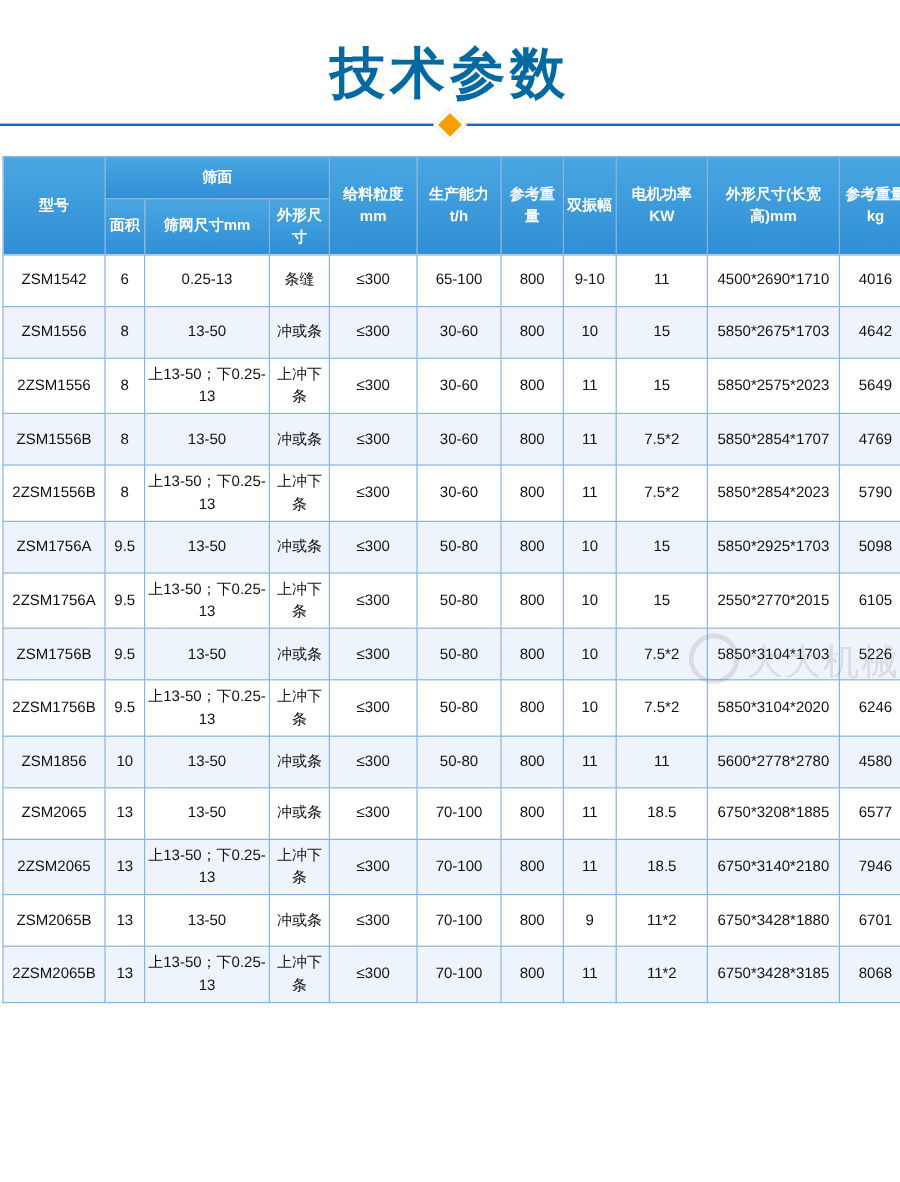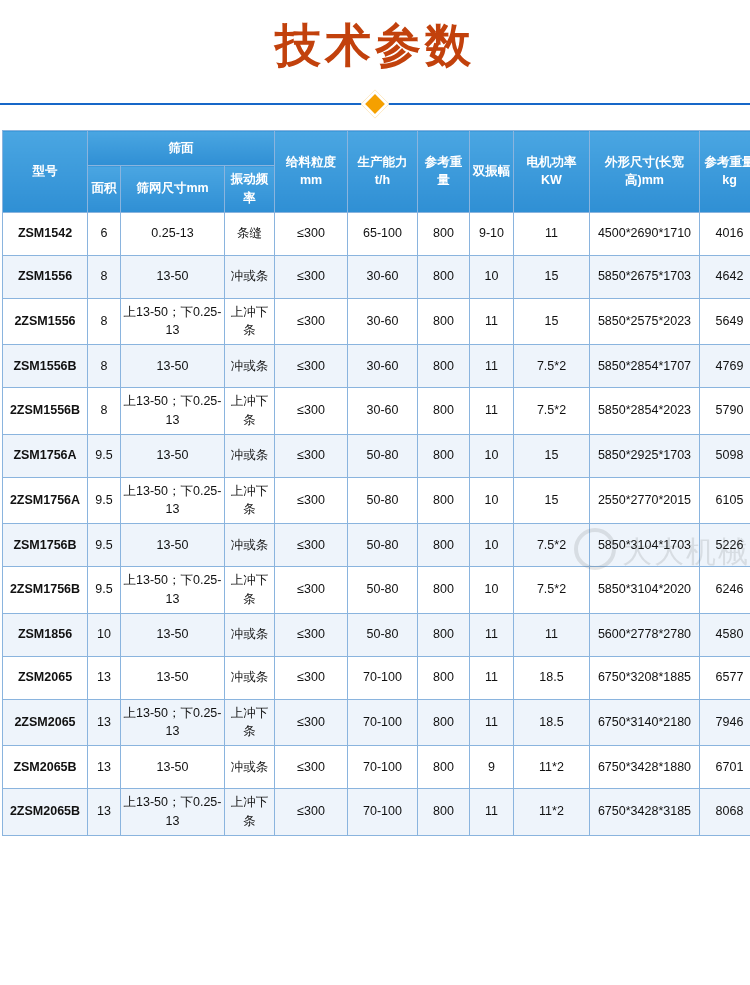--- a/index.html
+++ b/index.html
@@ -26,22 +26,22 @@
   .title-block {
     position: relative;
     height: 130px;
     text-align: center;
   }
   .title-text {
     font-family: "DejaVu Sans", "Liberation Sans", sans-serif;
     font-weight: bold;
     font-size: 46px;
     letter-spacing: 4px;
-    color: #c2410c;
-    padding-top: 22px;
+    color: #0369a1;
+    padding-top: 38px;
     line-height: 1;
   }
   .title-rule {
     position: absolute;
     left: 0;
     right: 0;
     top: 103px;
     height: 2px;
     background: #1667c8;
   }
@@ -89,21 +89,20 @@
     background: #ffffff;
     height: 34px;
     color: #111;
   }
   table.spec tbody tr.alt td {
     background: #eef4fb;
   }
   td.model {
     padding-left: 8px;
     text-align: left;
-    font-weight: bold;
   }
 
   
   col.c-model   { width: 85px; }
   col.c-area    { width: 33px; }
   col.c-mesh    { width: 104px; }
   col.c-struct  { width: 50px; }
   col.c-feed    { width: 73px; }
   col.c-cap     { width: 70px; }
   col.c-freq    { width: 52px; }
@@ -186,21 +185,21 @@
             <div>高)mm</div>
           </th>
           <th rowspan="2">
             <div>参考重量</div>
             <div>kg</div>
           </th>
         </tr>
         <tr>
           <th>面积</th>
           <th>筛网尺寸mm</th>
-          <th>振动频率</th>
+          <th>外形尺寸</th>
         </tr>
       </thead>
       <tbody id="table-body">
           <tr>
             <td class="model">ZSM1542</td>
             <td>6</td>
             <td>0.25-13</td>
             <td>条缝</td>
             <td>≤300</td>
             <td>65-100</td>

